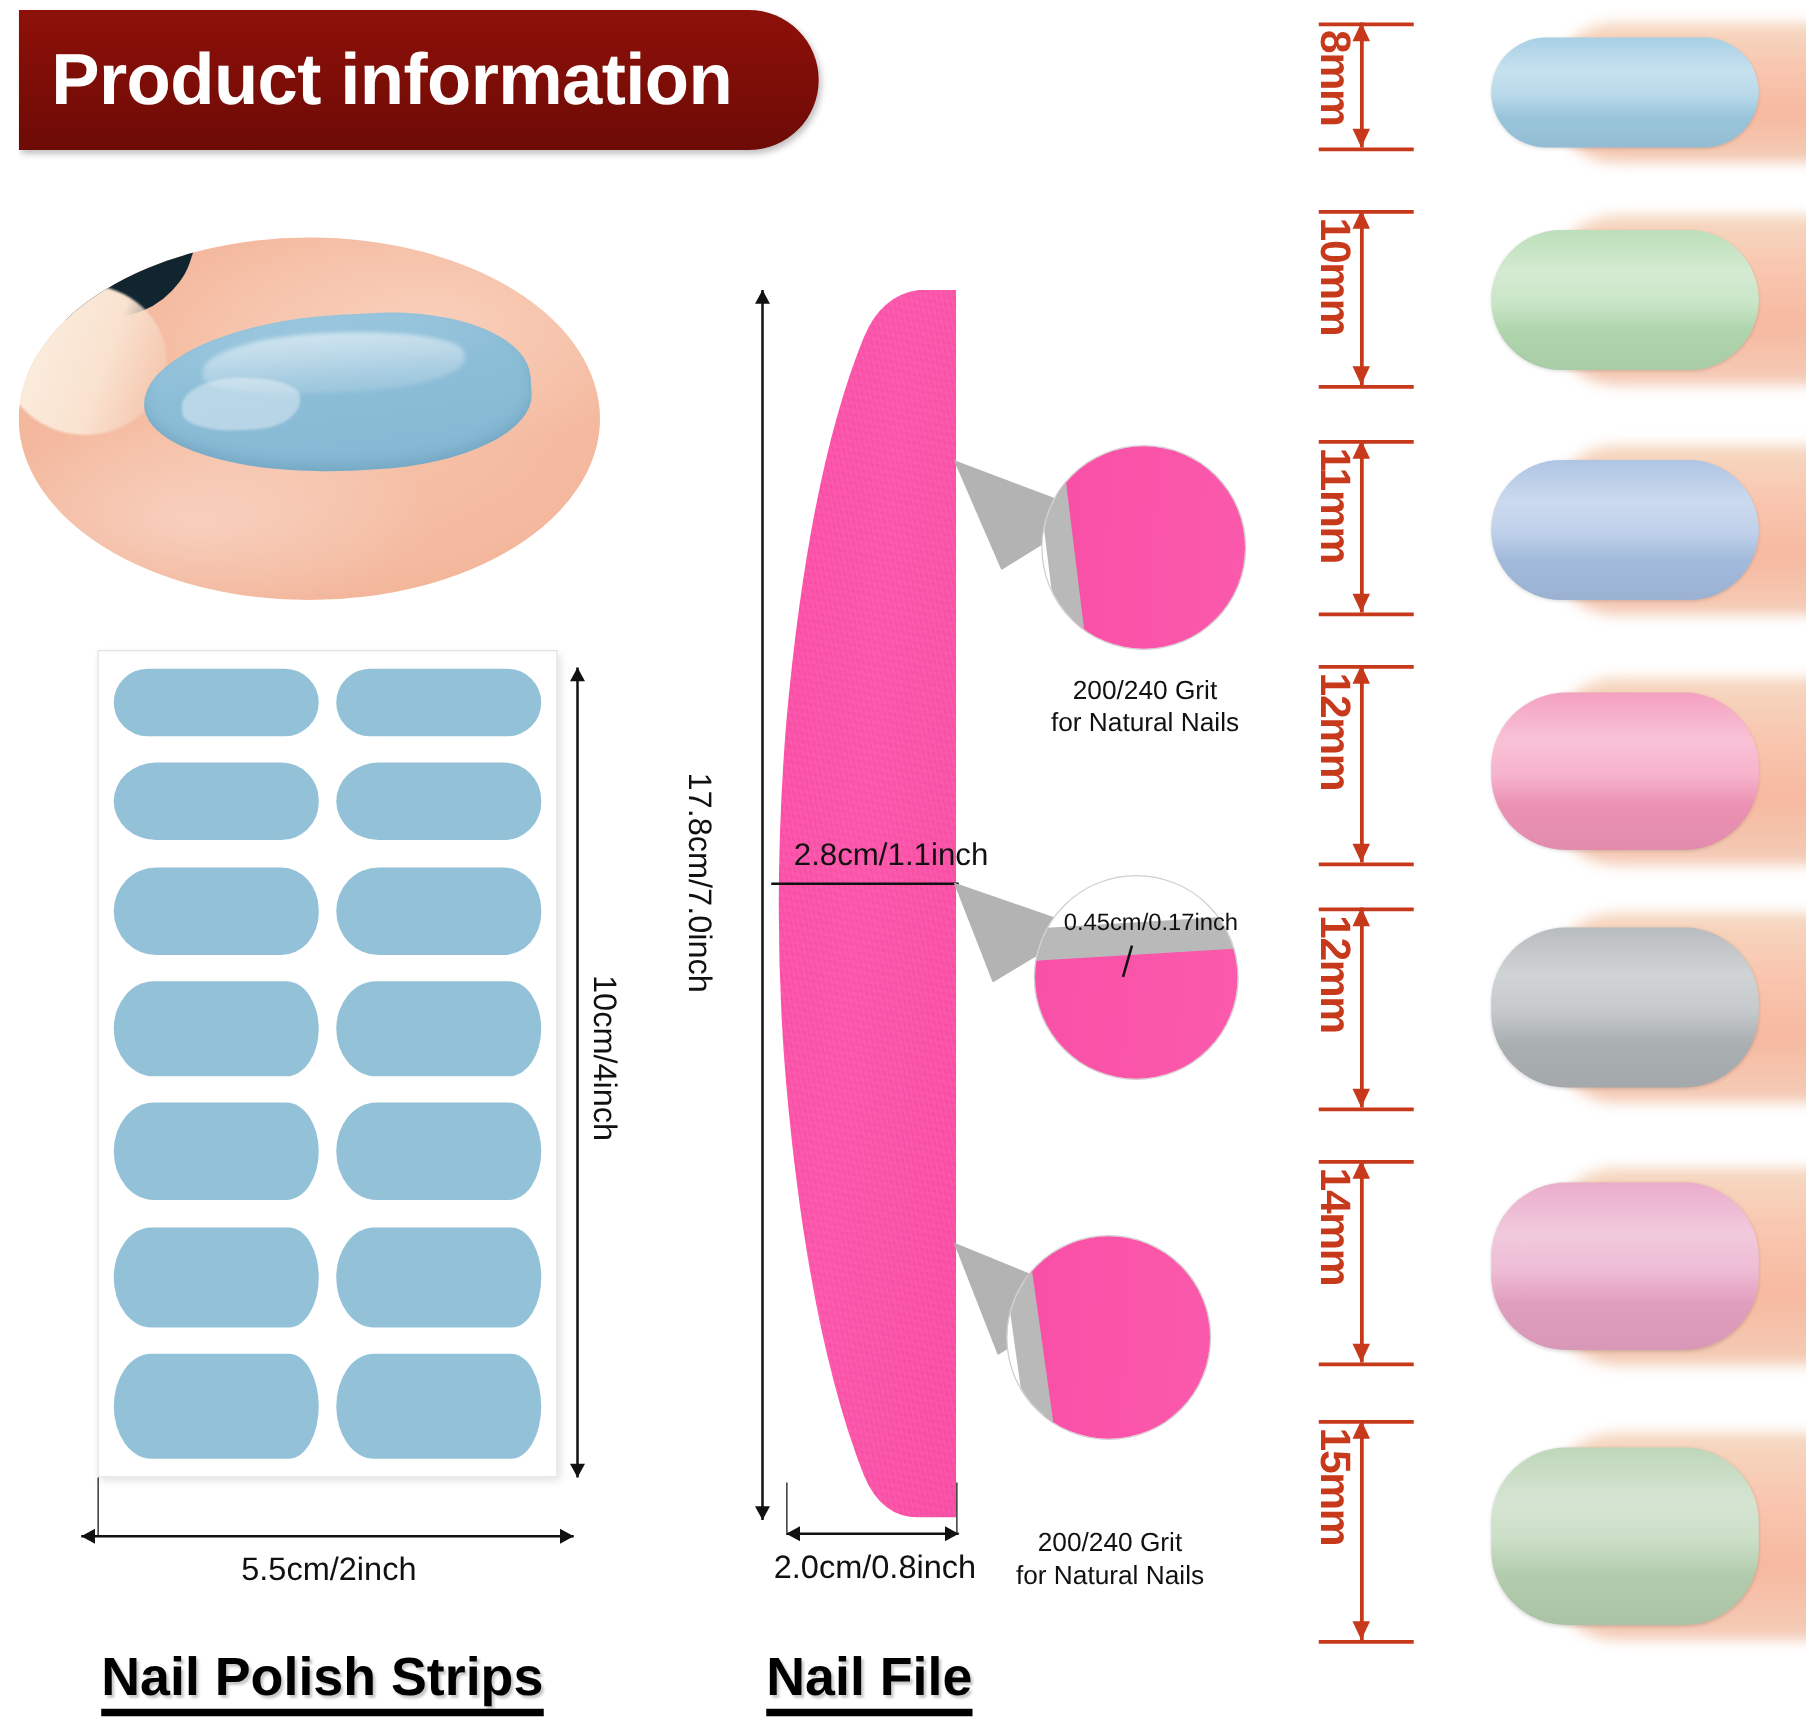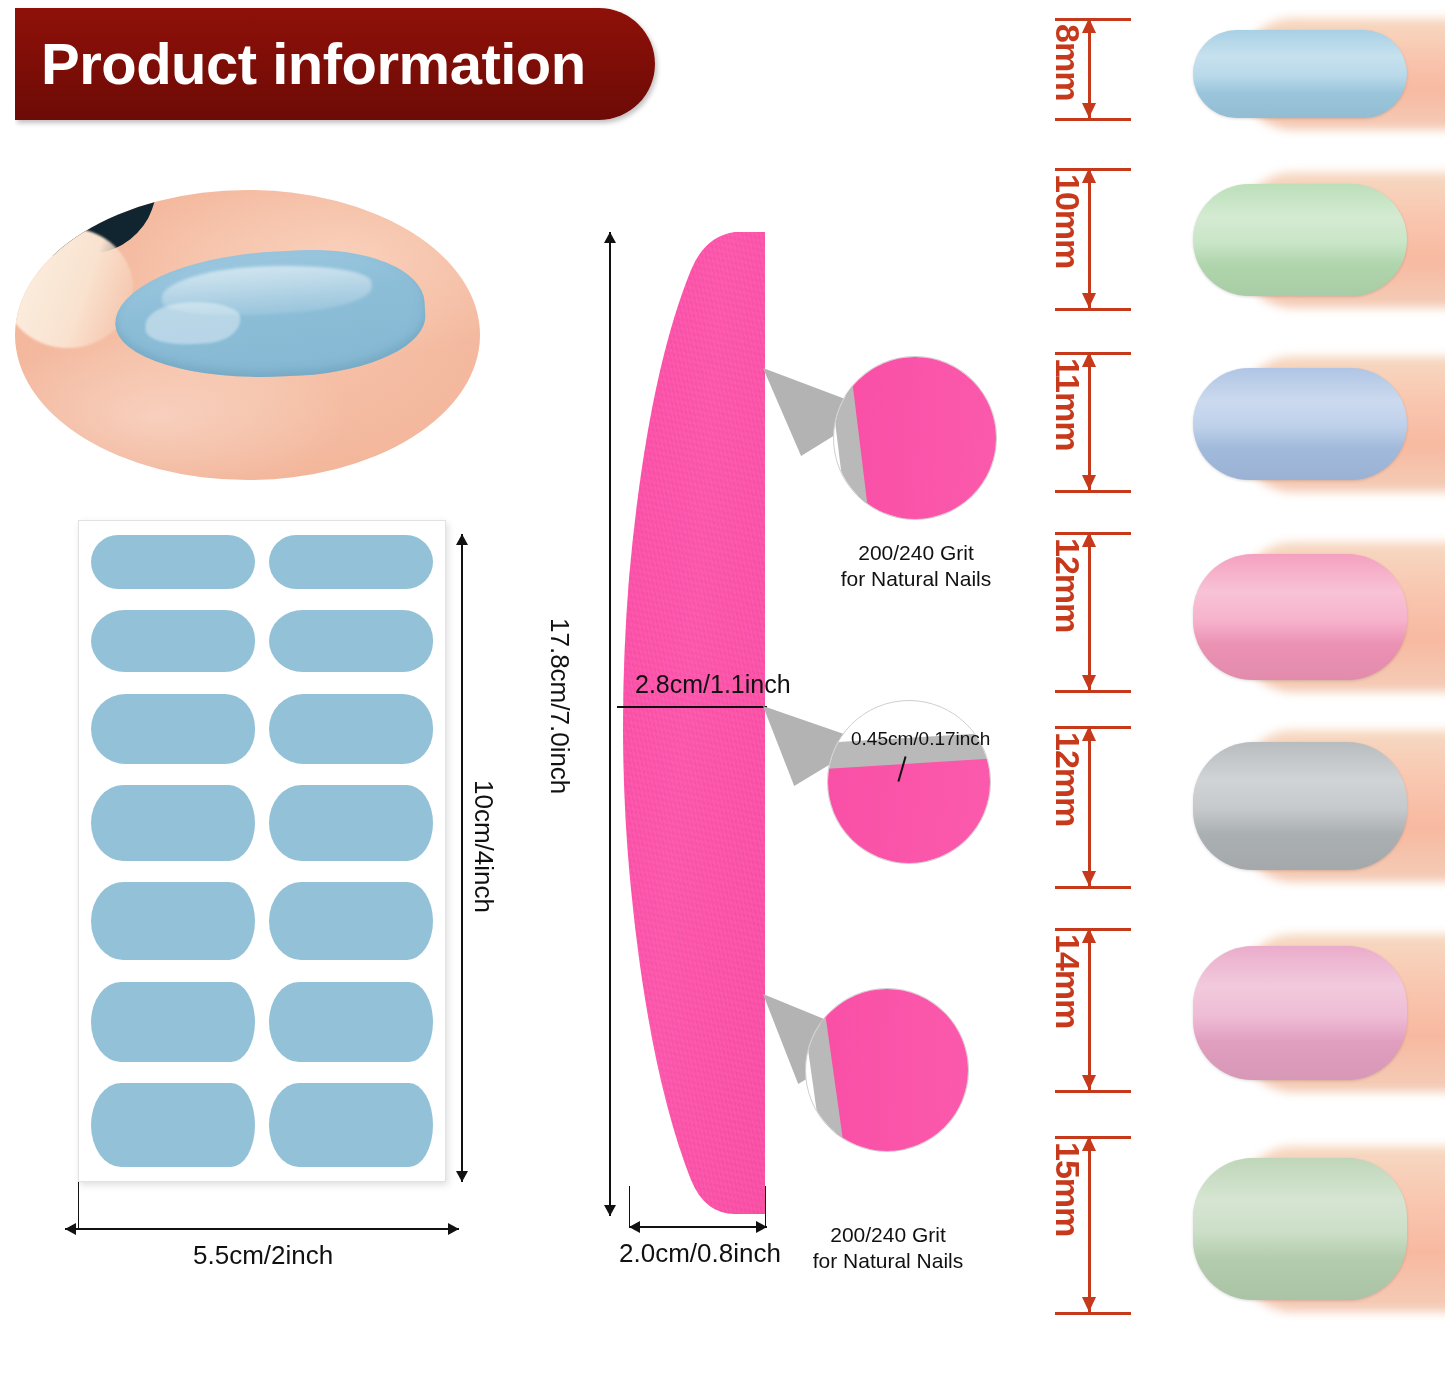--- a/index.html
+++ b/index.html
@@ -396,36 +396,38 @@
     </div>
   </div>
 
   <div class="v-dim" style="left:446px; top:534px; height:648px;"></div>
   <div class="dim-label rot" style="left:484px; top:780px;">10cm/4inch</div>
 
   <div class="tick-v" style="left:63px; top:1182px; height:46px;"></div>
   <div class="h-dim" style="left:50px; top:1228px; width:394px;"></div>
   <div class="dim-label" style="left:178px; top:1240px;">5.5cm/2inch</div>
 
+  <div class="section-title" style="left:66px; top:1320px;">Nail Polish Strips</div>
 
   <div class="file-wrap">
     <div class="file-body"></div>
     <div class="file-texture"></div>
     <div class="file-width-line"></div>
   </div>
   <div class="dim-label" style="left:620px; top:670px; font-size:25px;">2.8cm/1.1inch</div>
 
   <div class="v-dim" style="left:594px; top:232px; height:984px;"></div>
   <div class="dim-label rot" style="left:560px; top:618px;">17.8cm/7.0inch</div>
 
   <div class="tick-v" style="left:614px; top:1186px; height:40px;"></div>
   <div class="tick-v" style="left:750px; top:1186px; height:40px;"></div>
   <div class="h-dim" style="left:614px; top:1226px; width:138px;"></div>
   <div class="dim-label" style="left:604px; top:1238px;">2.0cm/0.8inch</div>
 
+  <div class="section-title" style="left:598px; top:1320px;">Nail File</div>
 
   <div class="cone" style="left:748px; top:368px; width:112px; height:88px; clip-path: polygon(0% 0%, 100% 48%, 34% 100%);"></div>
   <div class="mag" style="left:818px; top:356px; width:162px; height:162px;">
     <div class="mag-pink" style="left:18px; top:-10px; width:180px; height:190px; border-radius: 34px 0 0 34px; transform: rotate(-7deg);"></div>
     <div class="mag-gray" style="left:4px; top:-12px; width:22px; height:200px; transform: rotate(-7deg);"></div>
   </div>
   <div class="mag-caption" style="left:806px; top:540px; width:190px;">
     <div>200/240 Grit</div>
     <div>for Natural Nails</div>
   </div>

